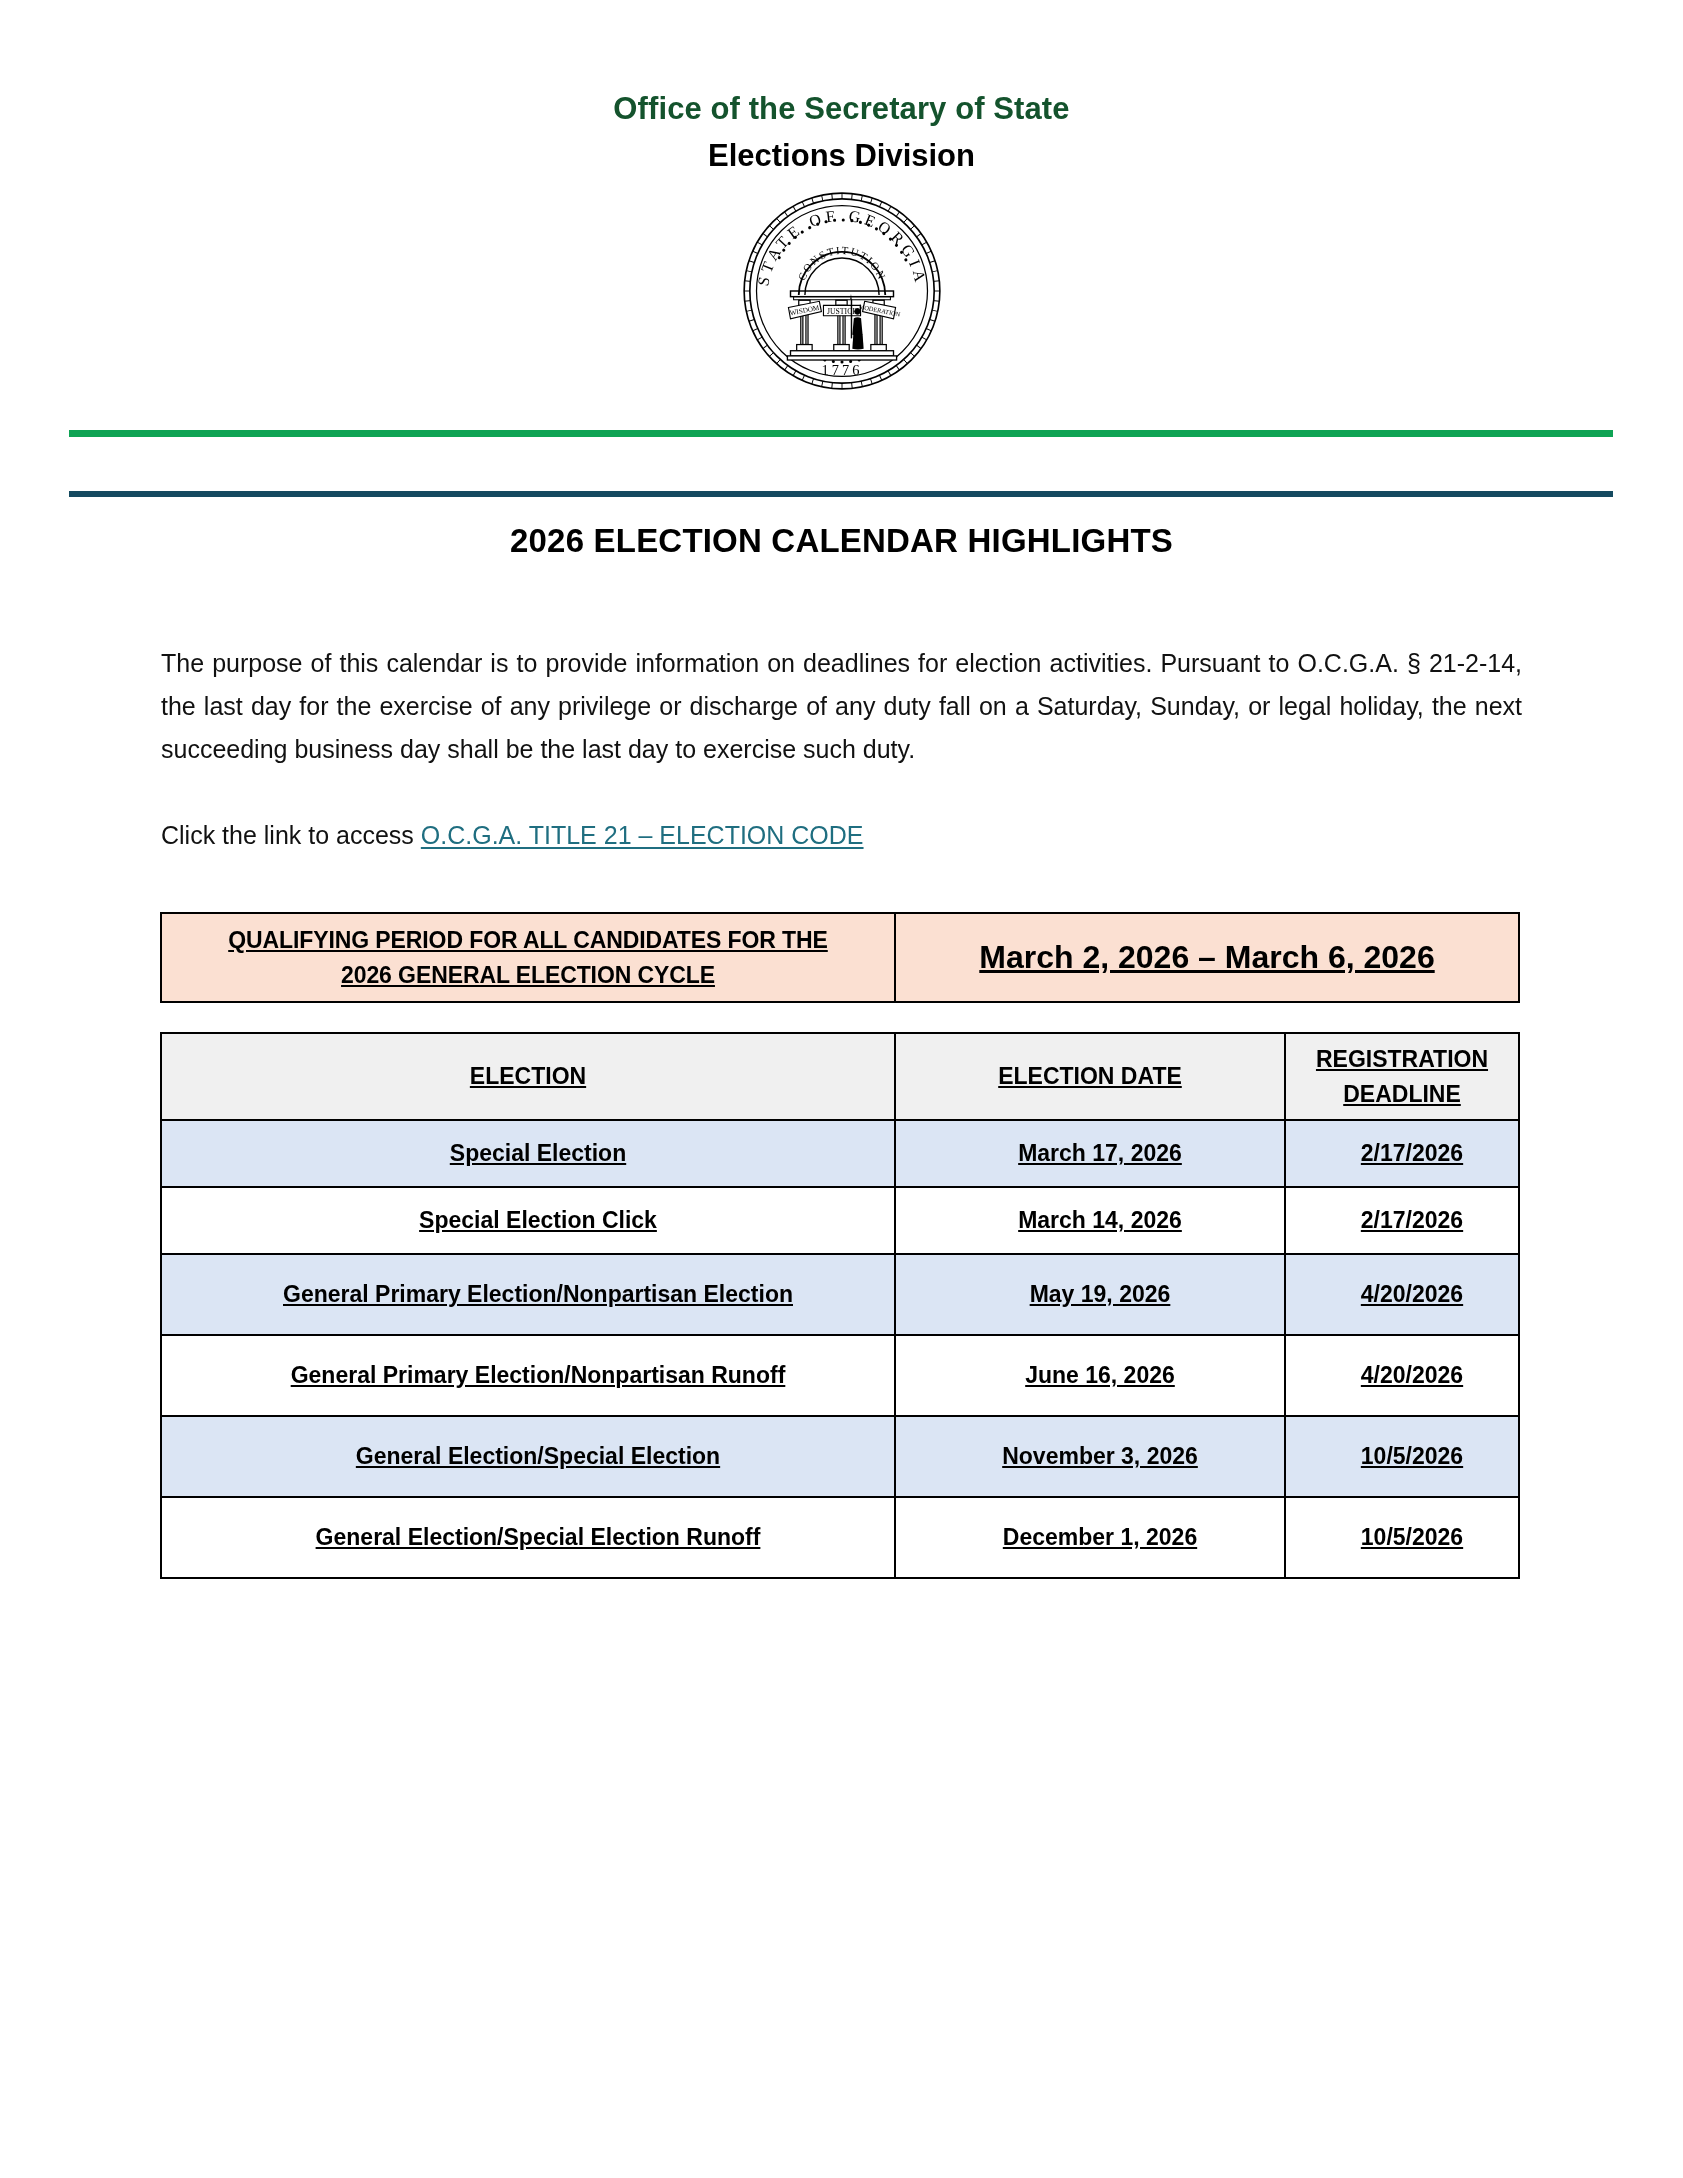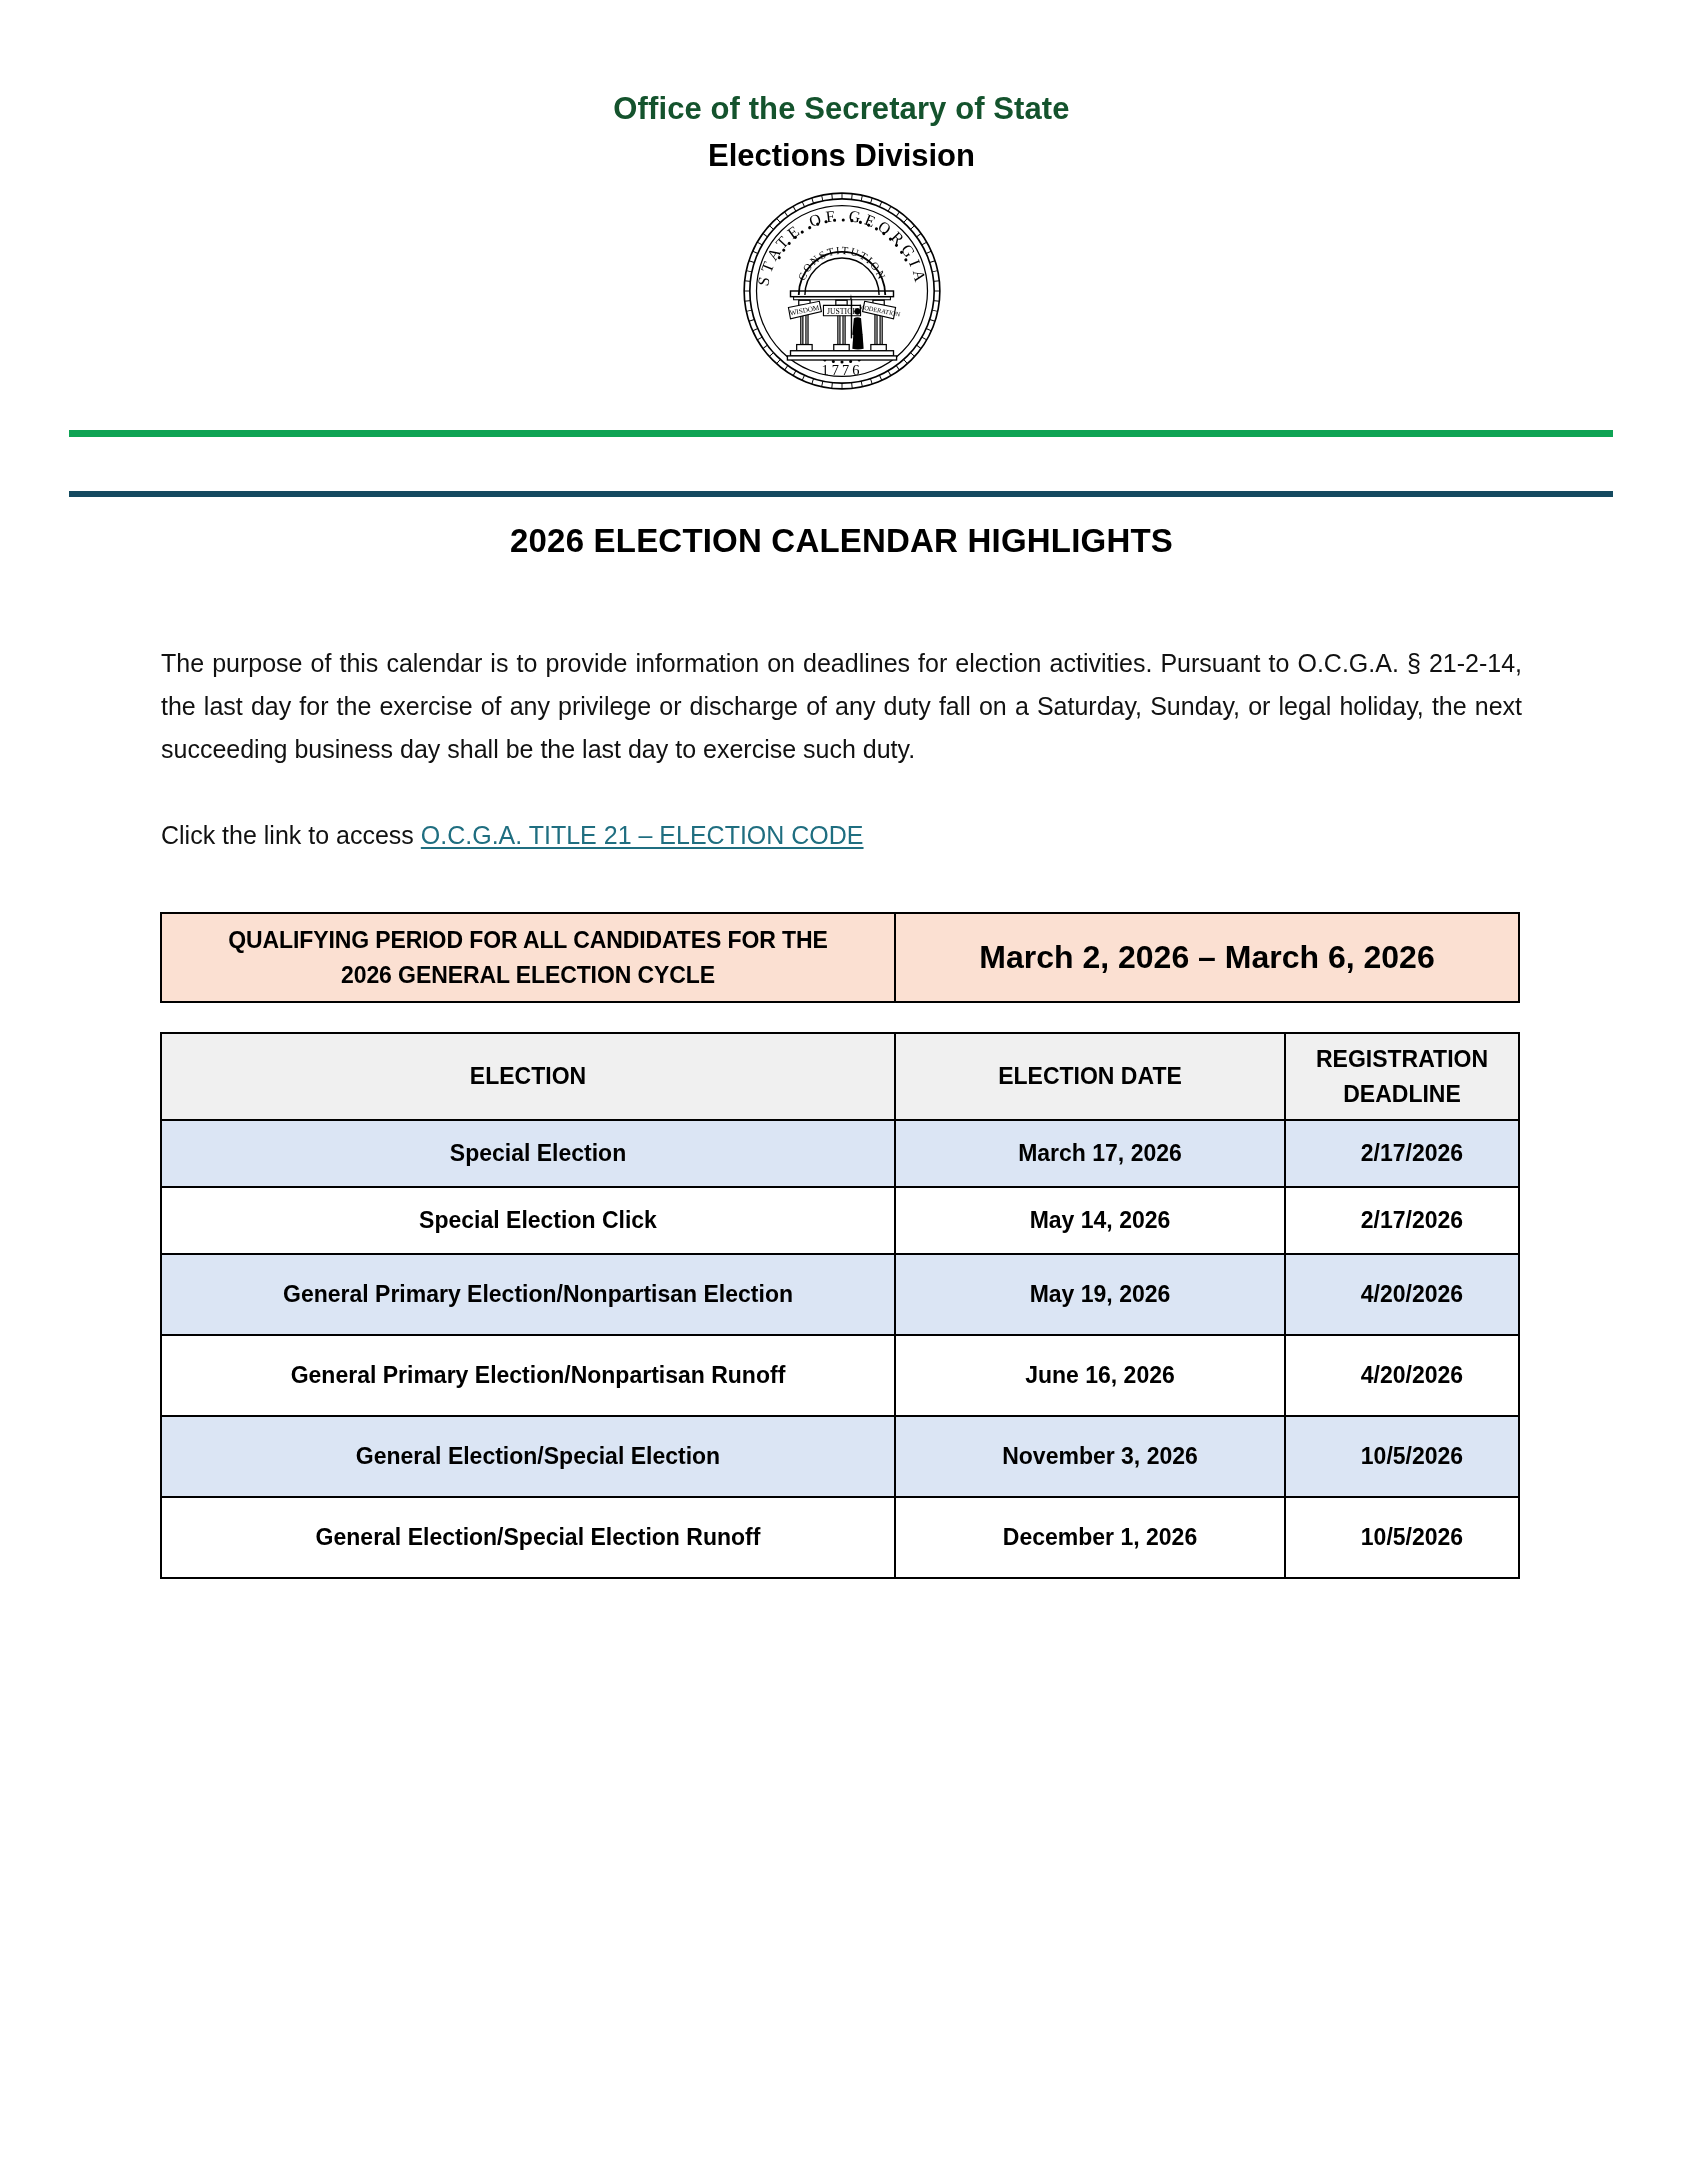--- a/index.html
+++ b/index.html
@@ -116,20 +116,21 @@
     text-underline-offset: 3px;
     font-weight: normal;
   }
 
   
   .tbl {
     position: absolute;
     border-collapse: collapse;
     table-layout: fixed;
     border: 2px solid #3b82f6;
+    text-decoration: underline;
   }
   .tbl td {
     border: 2px solid #000;
     vertical-align: middle;
     text-align: center;
     padding: 4px 8px;
   }
 
   
   #qualifying-table {
@@ -387,21 +388,21 @@
       </tr>
 
       <tr class="shade r-short">
         <td class="cell">Special Election</td>
         <td class="cell">March 17, 2026</td>
         <td class="cell">2/17/2026</td>
       </tr>
 
       <tr class="plain r-short">
         <td class="cell">Special Election Click</td>
-        <td class="cell">May 14, 2026</td>
+        <td class="cell">March 14, 2026</td>
         <td class="cell">2/17/2026</td>
       </tr>
 
       <tr class="shade r-tall">
         <td class="cell">General Primary Election/Nonpartisan Election</td>
         <td class="cell">May 19, 2026</td>
         <td class="cell">4/20/2026</td>
       </tr>
 
       <tr class="plain r-tall">

